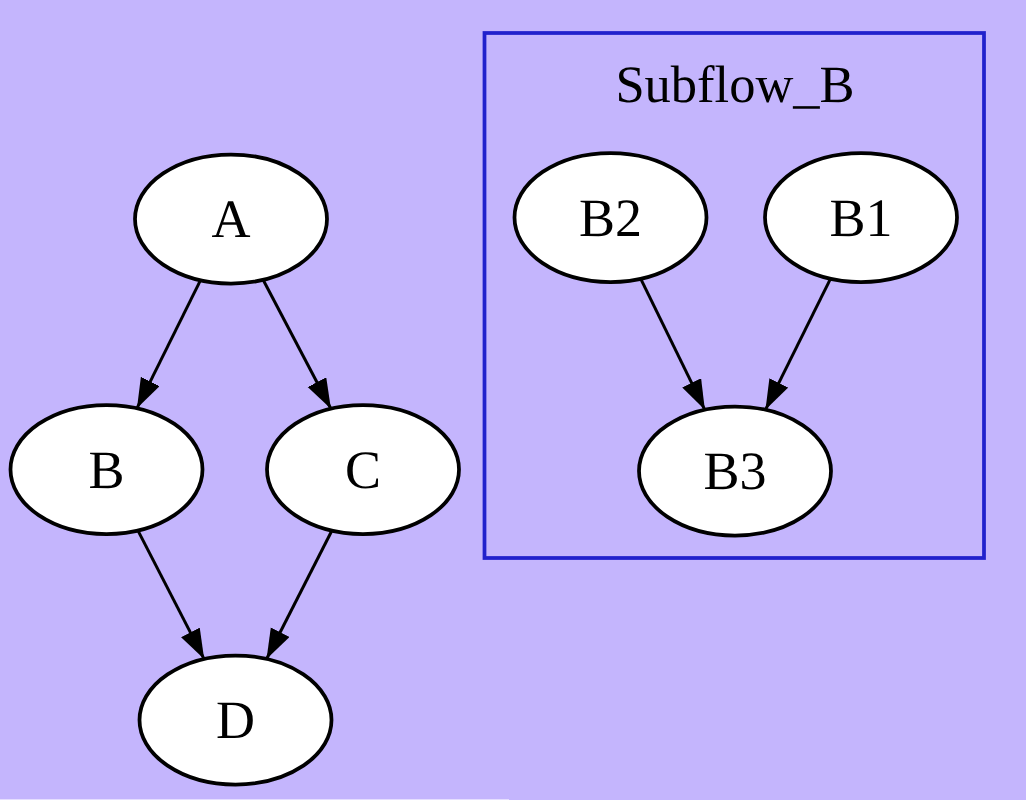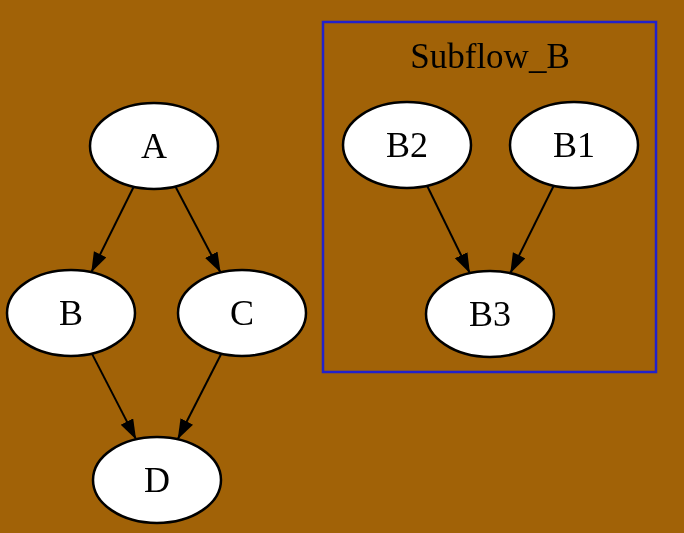--- a/index.html
+++ b/index.html
@@ -3,21 +3,21 @@
 <meta charset="utf-8">
 <style>
   html, body {
     margin: 0;
     padding: 0;
     background: #ffffff;
   }
   .canvas-wrap {
     width: 684px;
     height: 533px;
-    background: #a16207;
+    background: #c4b5fd;
     position: relative;
     overflow: hidden;
   }
   svg text {
     font-family: "Liberation Serif", "DejaVu Serif", serif;
     fill: #000000;
   }
   .node-label {
     font-size: 36px;
   }

